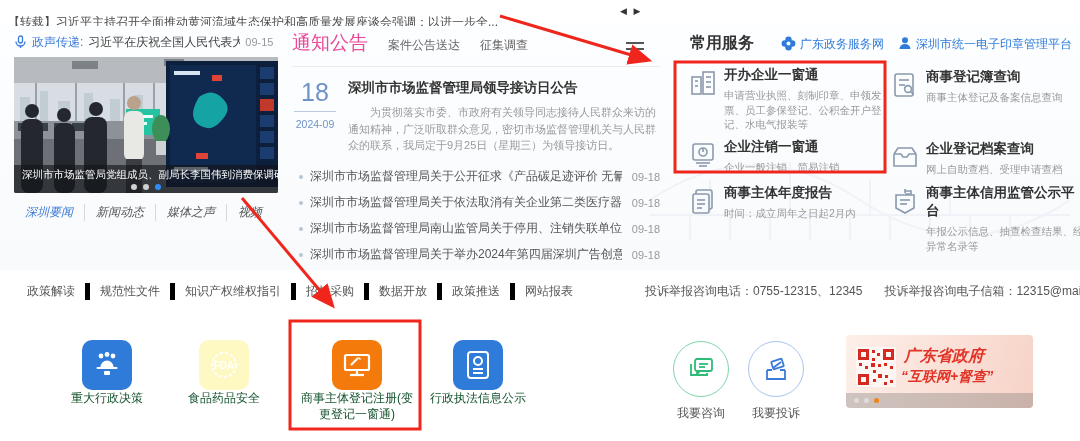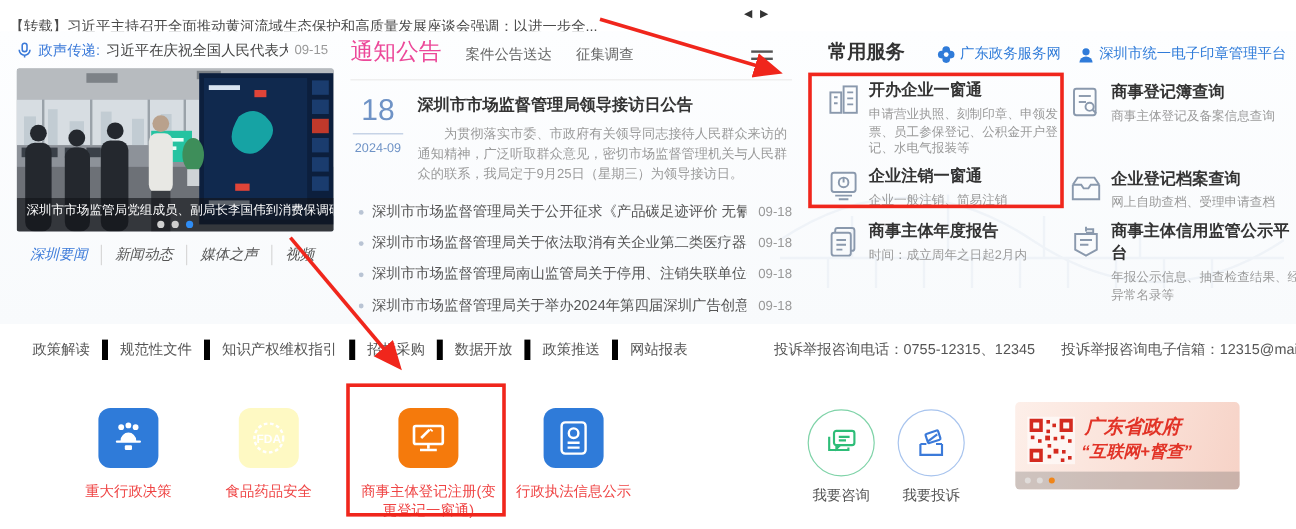--- a/index.html
+++ b/index.html
@@ -43,34 +43,34 @@
   .ftitle{font-size:13.5px;font-weight:bold;color:#333;margin-bottom:7px;}
   .ftext{font-size:11px;color:#9a9a9a;line-height:16.5px;text-indent:2em;}
   .nlist{margin-top:10px;}
   .nrow{display:flex;align-items:center;height:26px;font-size:12px;cursor:pointer;}
   .nrow .bl{width:4px;height:4px;border-radius:50%;background:#b9c4d4;margin:0 7px 0 7px;flex:none;}
   .nrow .tx{color:#555;white-space:nowrap;overflow:hidden;flex:1;}
   .nrow .dt{color:#999;font-size:11px;margin-left:10px;flex:none;}
   
   .svc-head{position:absolute;left:690px;top:33px;font-size:16px;font-weight:bold;color:#333;}
   .portal{position:absolute;right:8px;top:36px;display:flex;gap:14px;}
-  .portal .pl{display:flex;align-items:flex-end;gap:4px;font-size:12px;color:#2f7bd9;cursor:pointer;}
+  .portal .pl{display:flex;align-items:flex-start;gap:4px;font-size:12px;color:#2f7bd9;cursor:pointer;}
   .svc-item{position:absolute;width:196px;cursor:pointer;}
   .svc-item .ic{position:absolute;left:0;top:2px;}
   .svc-item .tt{margin-left:36px;font-size:13.5px;font-weight:bold;color:#333;}
   .svc-item .ds{margin-left:36px;margin-top:4px;font-size:10.5px;color:#9a9a9a;line-height:14.5px;}
   .wm{position:absolute;left:650px;top:140px;opacity:.55;pointer-events:none;}
   
   .flinks{position:absolute;left:50px;top:283px;width:500px;display:flex;justify-content:center;font-size:12px;color:#555;}
   .flinks span{padding:0 10px;border-left:5px solid #000000;cursor:pointer;white-space:nowrap;}
   .flinks span:first-child{border-left:none;}
   .contact{position:absolute;left:645px;top:283px;width:420px;display:flex;gap:22px;font-size:12px;color:#555;white-space:nowrap;}
   .app{position:absolute;top:340px;text-align:center;}
   .app .tile{width:50px;height:50px;border-radius:10px;margin:0 auto;display:flex;align-items:center;justify-content:center;}
-  .app .al{margin-top:11px;font-size:12px;color:#ef4444;line-height:16px;}
+  .app .al{font-size:12px;color:#14532d;line-height:16px;}
   .act{position:absolute;top:341px;width:66px;text-align:center;cursor:pointer;}
   .act .cir{width:54px;height:54px;border-radius:50%;margin:0 auto;display:flex;align-items:center;justify-content:center;background:#fff;}
   .act .al{margin-top:8px;font-size:12px;color:#555;}
   .banner{position:absolute;left:846px;top:335px;width:187px;height:73px;border-radius:4px;overflow:hidden;background:linear-gradient(105deg,#fdefe9,#f9dcd2 70%,#f6d2c6);cursor:pointer;}
   .banner .qr{position:absolute;left:10px;top:12px;}
   .banner .b1{position:absolute;left:58px;top:11px;font-size:16px;font-weight:bold;font-style:italic;color:#e23327;white-space:nowrap;}
   .banner .b2{position:absolute;left:55px;top:33px;font-size:14px;font-weight:bold;font-style:italic;color:#e23327;white-space:nowrap;}
   .banner .strip{position:absolute;left:0;bottom:0;width:100%;height:15px;background:rgba(110,110,110,.32);display:flex;align-items:center;padding-left:8px;gap:5px;}
   .banner .strip i{width:5px;height:5px;border-radius:50%;background:#e0dcda;display:block;}
   .banner .strip i.on{background:#f08519;}

